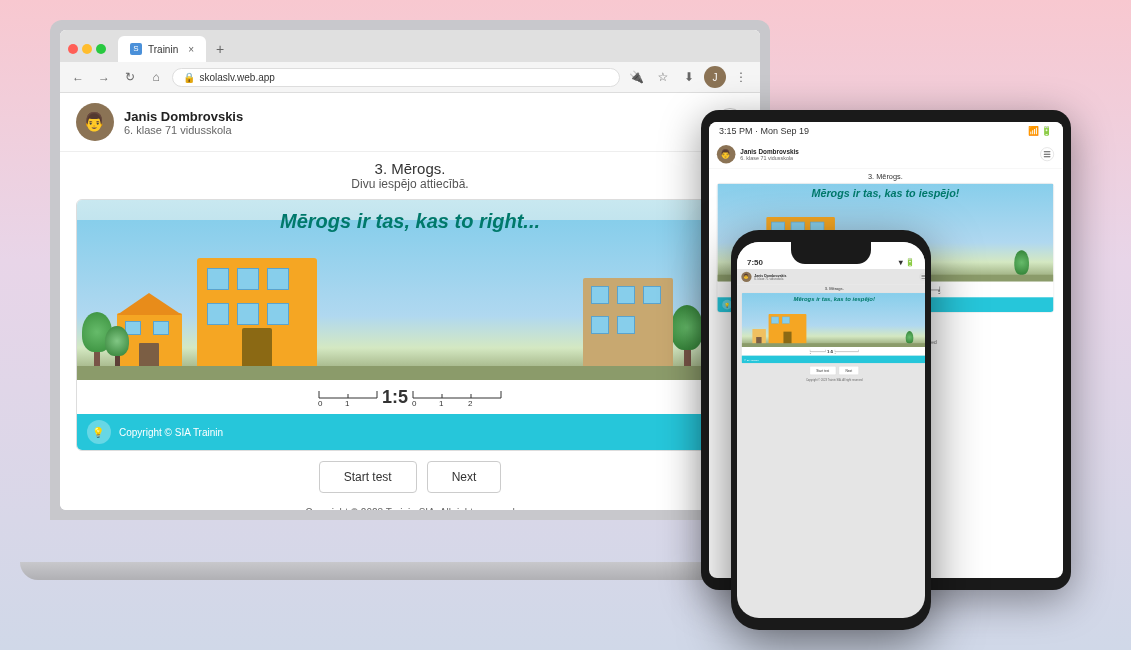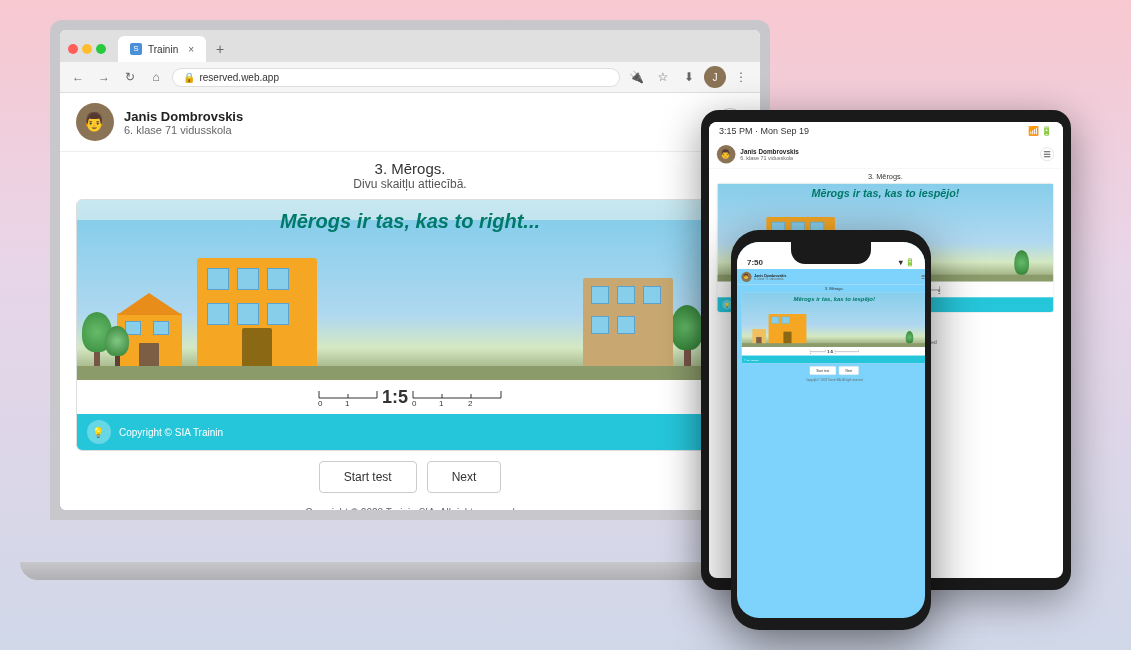--- a/index.html
+++ b/index.html
@@ -392,21 +392,21 @@
       width: 80px;
       height: 22px;
       background: #1a1a1a;
       border-radius: 0 0 14px 14px;
       z-index: 20;
     }
 
     .phone-screen {
       width: 100%;
       height: 100%;
-      background: #7dd3fc;
+      background: #e5e5e5;
       border-radius: 22px;
       overflow: hidden;
     }
 
     .phone-statusbar {
       background: #fff;
       padding: 16px 10px 2px 10px;
       display: flex;
       justify-content: space-between;
       align-items: center;
@@ -458,21 +458,21 @@
           </div>
           <span class="tab-new">+</span>
         </div>
         <div class="browser-nav">
           <div class="nav-btn">←</div>
           <div class="nav-btn">→</div>
           <div class="nav-btn">↻</div>
           <div class="nav-btn">⌂</div>
           <div class="address-bar">
             <span class="lock-icon">🔒</span>
-            <span>reserved.web.app</span>
+            <span>skolaslv.web.app</span>
           </div>
           <div class="browser-actions">
             <div class="browser-action-btn">🔌</div>
             <div class="browser-action-btn">☆</div>
             <div class="browser-action-btn">⬇</div>
             <div class="browser-action-btn" style="width:22px;height:22px;border-radius:50%;background:#8B7355;display:flex;align-items:center;justify-content:center;color:white;font-size:10px;">J</div>
             <div class="browser-action-btn">⋮</div>
           </div>
         </div>
       </div>
@@ -490,21 +490,21 @@
             <div class="menu-lines">
               <div class="menu-line"></div>
               <div class="menu-line"></div>
               <div class="menu-line"></div>
             </div>
           </div>
         </div>
 
         <div class="lesson-title">
           <h2>3. Mērogs.</h2>
-          <p>Divu skaitļu attiecībā.</p>
+          <p>Divu iespējo attiecībā.</p>
         </div>
 
         <div class="content-card">
           <div class="content-visual">
             <div class="content-text-overlay">Mērogs ir tas, kas to right...</div>
 
             <div class="scene">
 
               <div style="position:absolute;top:0;width:100%;height:100%;background:linear-gradient(180deg,#87CEEB 0%,#b0d8f0 60%,#d4e8c2 80%,#8B9B6A 100%);"></div>
 

